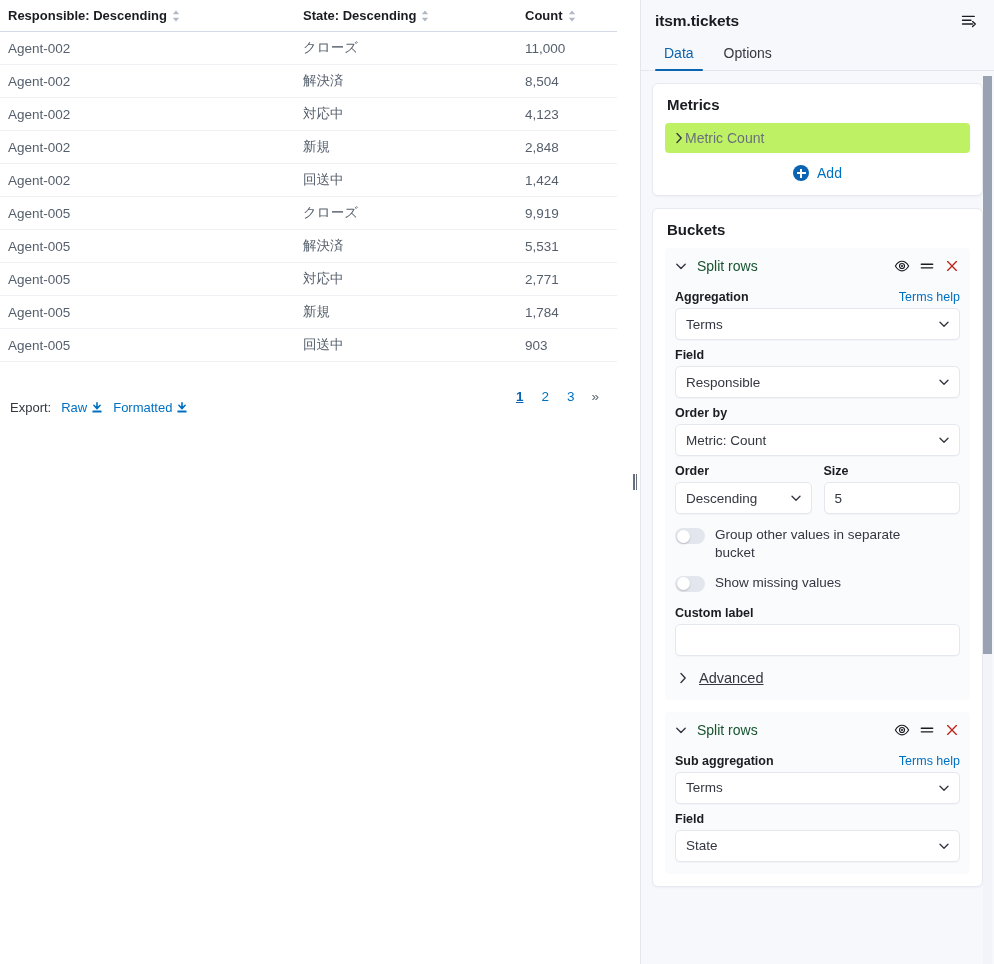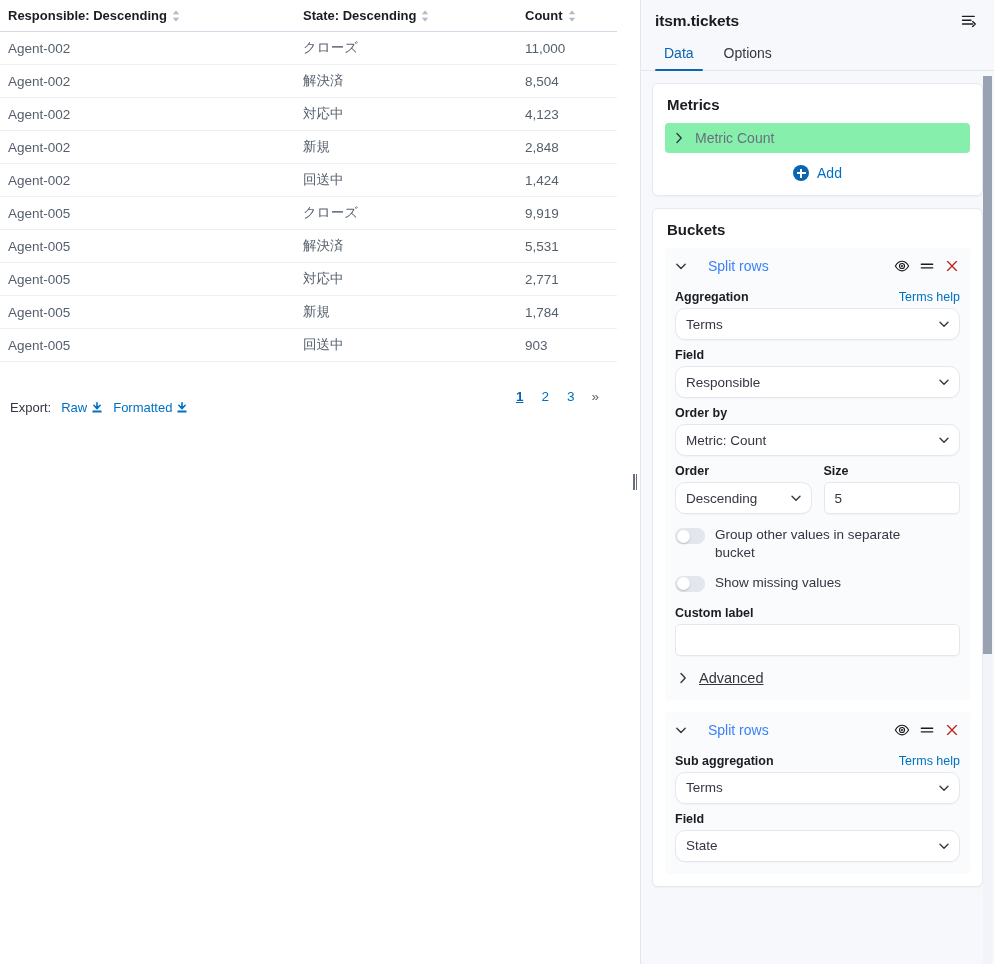--- a/index.html
+++ b/index.html
@@ -193,26 +193,25 @@
     box-shadow: 0 1px 2px rgba(25,35,55,0.04);
   }
   .card-title {
     font-size: 15px;
     font-weight: 700;
     color: #1a1c21;
     margin: 2px 0 10px 2px;
   }
 
   .metric-row {
-    background: #86efac;
+    background: #bef264;
     border-radius: 4px;
     padding: 7px 8px;
     display: flex;
     align-items: center;
-    gap: 10px;
     cursor: pointer;
   }
   .chev {
     width: 12px; height: 12px;
     display: inline-flex; align-items: center; justify-content: center;
     color: #343741;
     flex: none;
   }
   .chev svg { display: block; }
   .metric-label {
@@ -246,23 +245,22 @@
     padding: 8px 10px 12px 10px;
     margin-top: 2px;
   }
   .agg-head {
     display: flex; align-items: center;
     gap: 10px;
     padding: 2px 0 8px 0;
   }
   .agg-head-title {
     font-size: 14px;
-    color: #3b82f6;
+    color: #14532d;
     flex: 1;
-    margin-left: 11px;
   }
   .agg-actions { display: flex; align-items: center; gap: 9px; }
   .ico-btn {
     width: 16px; height: 16px;
     display: flex; align-items: center; justify-content: center;
     cursor: pointer;
   }
   .ico-btn svg { display: block; }
 
   .field-label {
@@ -277,21 +275,21 @@
     color: #0071c2;
     font-weight: 400;
     text-decoration: none;
     cursor: pointer;
   }
 
   .select-box {
     position: relative;
     background: #ffffff;
     border: 1px solid #e4e7ee;
-    border-radius: 10px;
+    border-radius: 5px;
     height: 32px;
     display: flex; align-items: center;
     padding: 0 28px 0 10px;
     font-size: 13.5px;
     color: #343741;
     cursor: pointer;
     box-shadow: 0 1px 1px rgba(25,35,55,0.03);
   }
   .select-box .caret {
     position: absolute; right: 9px; top: 50%;

